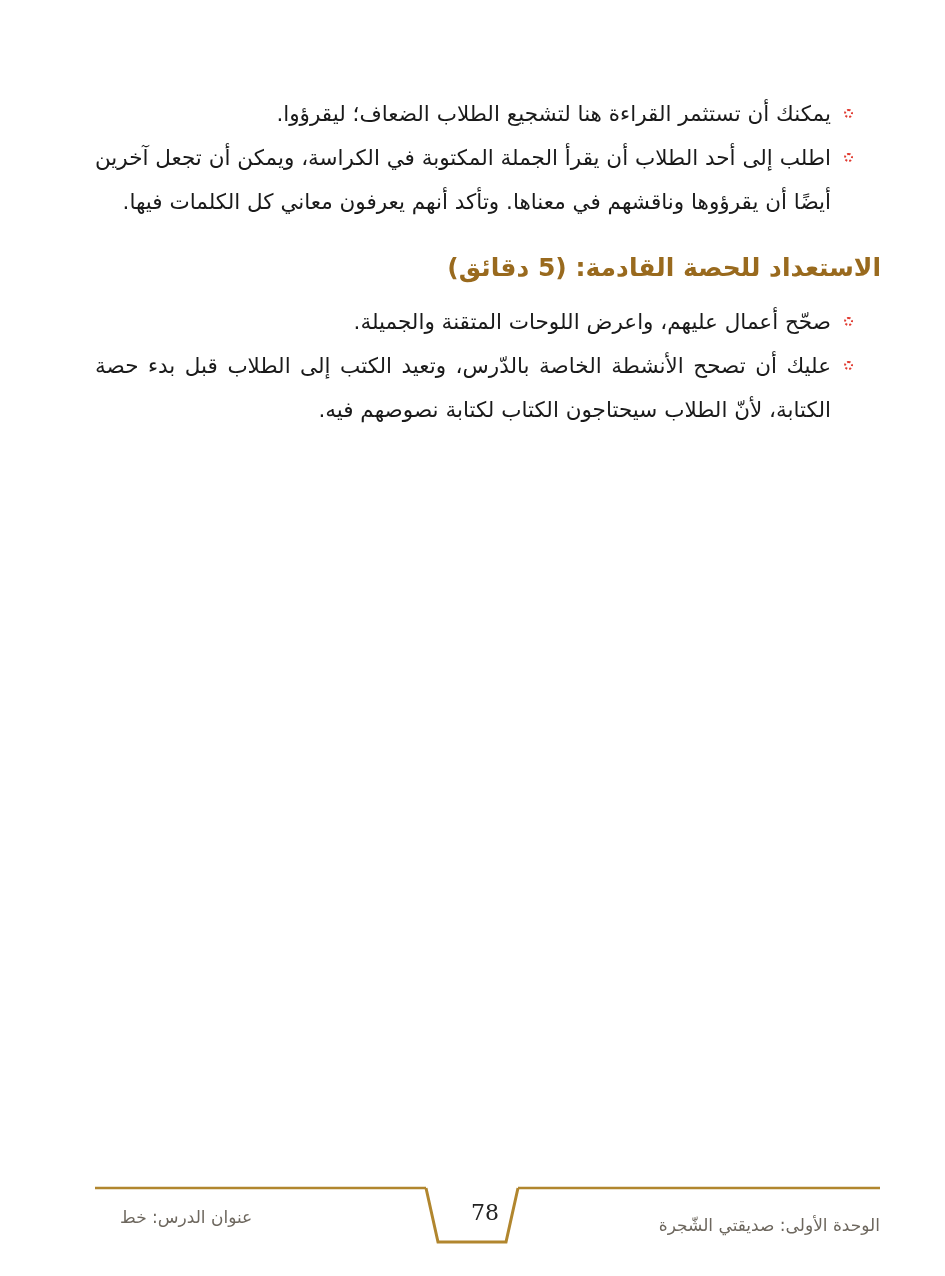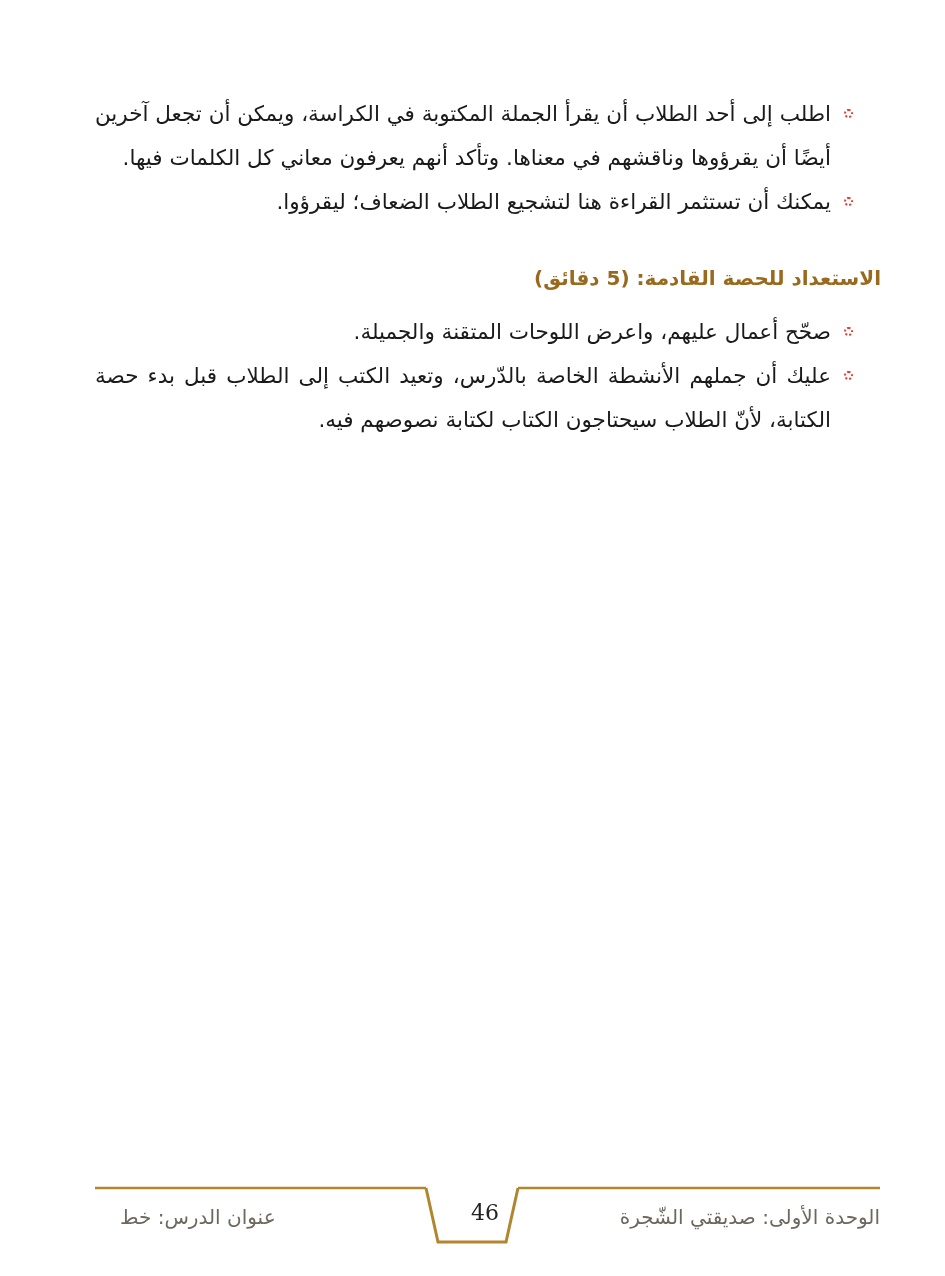--- a/index.html
+++ b/index.html
@@ -32,84 +32,84 @@
     margin-top:17px;
   }
   .item p{
     flex:1;
     font-size:21.5px;line-height:44px;
     color:var(--body-text);
     text-align:justify;
     text-justify:inter-word;
   }
   .heading{
-    font-size:20px;font-weight:bold;line-height:40px;
+    font-size:25px;font-weight:bold;line-height:40px;
     color:var(--heading);
-    margin-top:34px;margin-bottom:12px;
+    margin-top:24px;margin-bottom:12px;
     text-align:right;
   }
   .sec2{margin-top:0;}
   footer{
     position:absolute;left:0;right:0;top:1178px;height:98px;
   }
   .rule-svg{
     position:absolute;top:8px;left:95px;width:785px;height:62px;
     overflow:visible;
   }
   .page-number{
     position:absolute;top:22px;left:455px;width:60px;
     text-align:center;
     font-family:"DejaVu Serif","Liberation Serif",serif;
     font-size:22px;color:#222;
   }
   .footer-caption{
     position:absolute;top:28px;
-    font-size:20px;color:var(--footer-text);
+    font-size:17px;color:var(--footer-text);
     line-height:22px;white-space:nowrap;
   }
   .footer-lesson{left:120px;}
-  .footer-unit{right:65px;}
+  .footer-unit{right:65px;margin-top:8px;}
 </style>
 </head>
 <body>
 
 <div class="page">
 
   <main class="content">
 
     <section>
       <div class="item">
         <span class="dot"></span>
-        <p>اطلب إلى أحد الطلاب أن يقرأ الجملة المكتوبة في الكراسة، ويمكن أن تجعل آخرين أيضًا أن يقرؤوها وناقشهم في معناها. وتأكد أنهم يعرفون معاني كل الكلمات فيها.</p>
+        <p>يمكنك أن تستثمر القراءة هنا لتشجيع الطلاب الضعاف؛ ليقرؤوا.</p>
       </div>
       <div class="item">
         <span class="dot"></span>
-        <p>يمكنك أن تستثمر القراءة هنا لتشجيع الطلاب الضعاف؛ ليقرؤوا.</p>
+        <p>اطلب إلى أحد الطلاب أن يقرأ الجملة المكتوبة في الكراسة، ويمكن أن تجعل آخرين أيضًا أن يقرؤوها وناقشهم في معناها. وتأكد أنهم يعرفون معاني كل الكلمات فيها.</p>
       </div>
     </section>
 
     <h2 class="heading">الاستعداد للحصة القادمة: (5 دقائق)</h2>
 
     <section class="sec2">
       <div class="item">
         <span class="dot"></span>
         <p>صحّح أعمال عليهم، واعرض اللوحات المتقنة والجميلة.</p>
       </div>
       <div class="item">
         <span class="dot"></span>
-        <p>عليك أن جملهم الأنشطة الخاصة بالدّرس، وتعيد الكتب إلى الطلاب قبل بدء حصة الكتابة، لأنّ الطلاب سيحتاجون الكتاب لكتابة نصوصهم فيه.</p>
+        <p>عليك أن تصحح الأنشطة الخاصة بالدّرس، وتعيد الكتب إلى الطلاب قبل بدء حصة الكتابة، لأنّ الطلاب سيحتاجون الكتاب لكتابة نصوصهم فيه.</p>
       </div>
     </section>
 
   </main>
 
   <footer>
     <svg class="rule-svg" viewBox="0 0 785 62" aria-hidden="true">
       <path d="M0 2 H331" fill="none" stroke="#b1862e" stroke-width="2.4"></path>
       <path d="M423 2 H785" fill="none" stroke="#b1862e" stroke-width="2.4"></path>
       <path d="M331 2 L343 56 H411 L423 2" fill="none" stroke="#b1862e" stroke-width="3"></path>
     </svg>
-    <span class="page-number">46</span>
+    <span class="page-number">78</span>
     <span class="footer-caption footer-lesson">عنوان الدرس: خط</span>
     <span class="footer-caption footer-unit">الوحدة الأولى: صديقتي الشّجرة</span>
   </footer>
 
 </div>
 
 </body></html>

